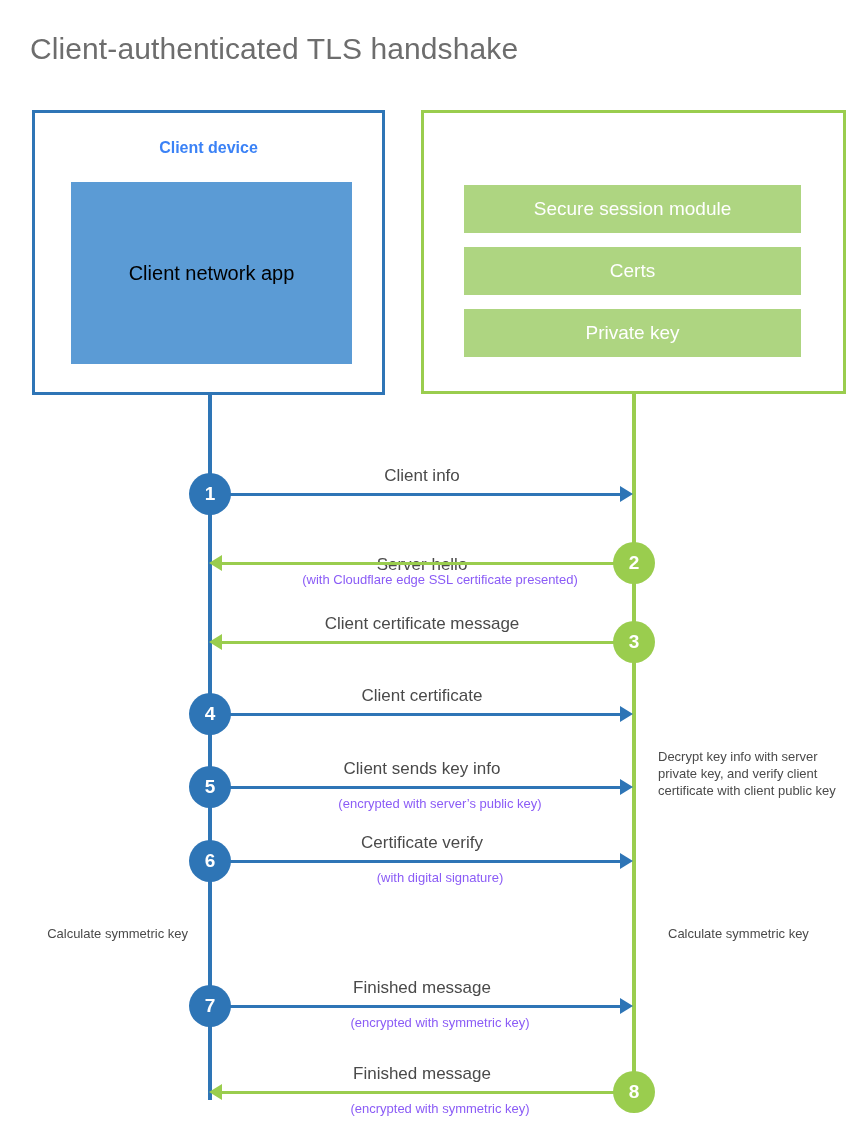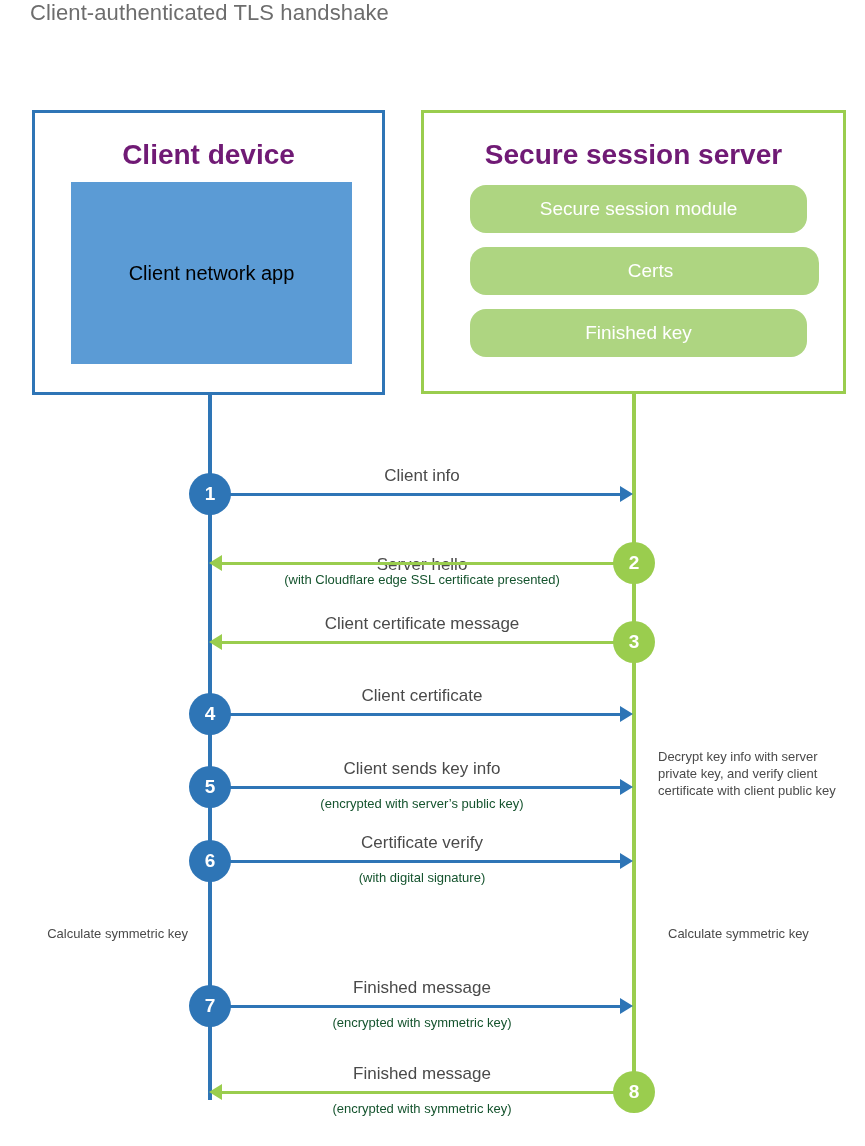--- a/index.html
+++ b/index.html
@@ -14,22 +14,22 @@
     overflow: hidden;
     font-family: "Liberation Sans", sans-serif;
     color: #4a4a4a;
     -webkit-font-smoothing: antialiased;
   }
 
   
   #diagram-title {
     position: absolute;
     left: 30px;
-    top: 0;
-    font-size: 22px;
+    top: 32px;
+    font-size: 30px;
     font-weight: 400;
     color: #6d6d6d;
     letter-spacing: 0.1px;
     white-space: nowrap;
   }
 
   
   .party-box {
     position: absolute;
     background: #ffffff;
@@ -48,23 +48,23 @@
     width: 425px;
     height: 284px;
     border: 3px solid #9acd4e;
   }
   .party-title {
     position: absolute;
     left: 0;
     right: 0;
     top: 26px;
     text-align: center;
-    font-size: 28px;
+    font-size: 16px;
     font-weight: bold;
-    color: #701a75;
+    color: #3b82f6;
   }
 
   #client-app-rect {
     position: absolute;
     left: 36px;
     top: 69px;
     width: 281px;
     height: 182px;
     background: #5b9bd5;
     display: flex;
@@ -74,34 +74,33 @@
   #client-app-rect .app-label {
     color: #000000;
     font-size: 20px;
     line-height: 28px;
     text-align: center;
     font-weight: 400;
   }
 
   .server-bar {
     position: absolute;
-    left: 46px;
+    left: 40px;
     width: 337px;
     height: 48px;
     background: #aed581;
     display: flex;
     align-items: center;
     justify-content: center;
     color: #ffffff;
     font-size: 19px;
     font-weight: 400;
-    border-radius: 16px;
   }
   #server-bar-0 { top: 72px; }
-  #server-bar-1 { top: 134px; padding-left: 12px; }
+  #server-bar-1 { top: 134px; }
   #server-bar-2 { top: 196px; }
 
   
   .lifeline {
     position: absolute;
     width: 4px;
   }
   #client-lifeline {
     left: 208px;
     top: 394px;
@@ -163,25 +162,25 @@
     position: absolute;
     left: 214px;
     width: 416px;
     text-align: center;
     font-size: 17px;
     color: #4a4a4a;
     white-space: nowrap;
   }
   .step-sublabel {
     position: absolute;
-    left: 214px;
+    left: 232px;
     width: 416px;
     text-align: center;
     font-size: 13px;
-    color: #14532d;
+    color: #8b5cf6;
     white-space: nowrap;
   }
 
   
   .side-note {
     position: absolute;
     font-size: 13px;
     line-height: 17px;
     color: #4a4a4a;
   }
@@ -210,24 +209,23 @@
 <div id="diagram-title">Client-authenticated TLS handshake</div>
 
 <div class="party-box" id="client-device-box">
   <div class="party-title">Client device</div>
   <div id="client-app-rect">
     <span class="app-label">Client network app</span>
   </div>
 </div>
 
 <div class="party-box" id="secure-server-box">
-  <div class="party-title">Secure session server</div>
   <div class="server-bar" id="server-bar-0">Secure session module</div>
   <div class="server-bar" id="server-bar-1">Certs</div>
-  <div class="server-bar" id="server-bar-2">Finished key</div>
+  <div class="server-bar" id="server-bar-2">Private key</div>
 </div>
 
 <div class="lifeline" id="client-lifeline"></div>
 <div class="lifeline" id="server-lifeline"></div>
 
 <div id="steps-layer">
     <div class="arrow-line to-server" style="top: 493px;"></div>
     <div class="arrow-head right" style="top: 486px;"></div>
     <div class="step-circle client" style="top: 473px;">1</div>
     <div class="step-label" style="top: 466px;">Client info</div>

